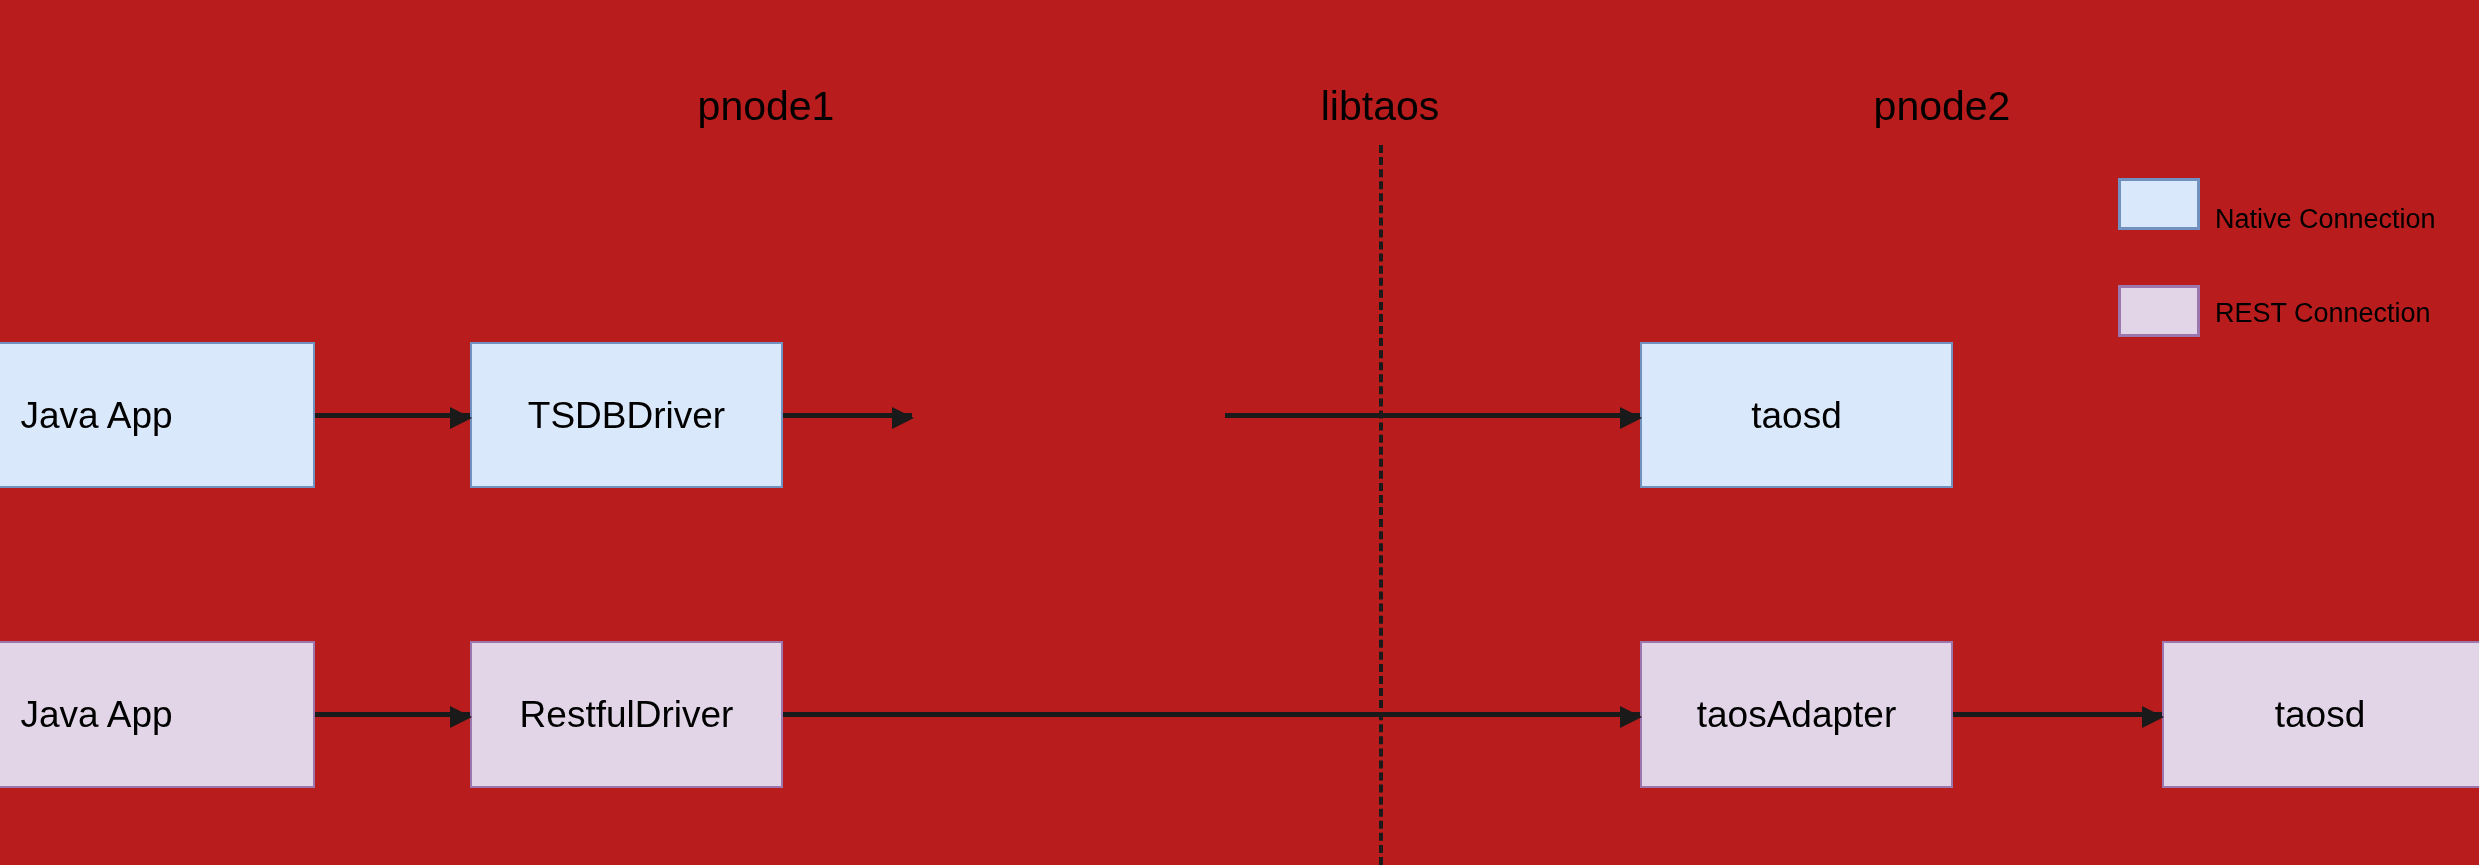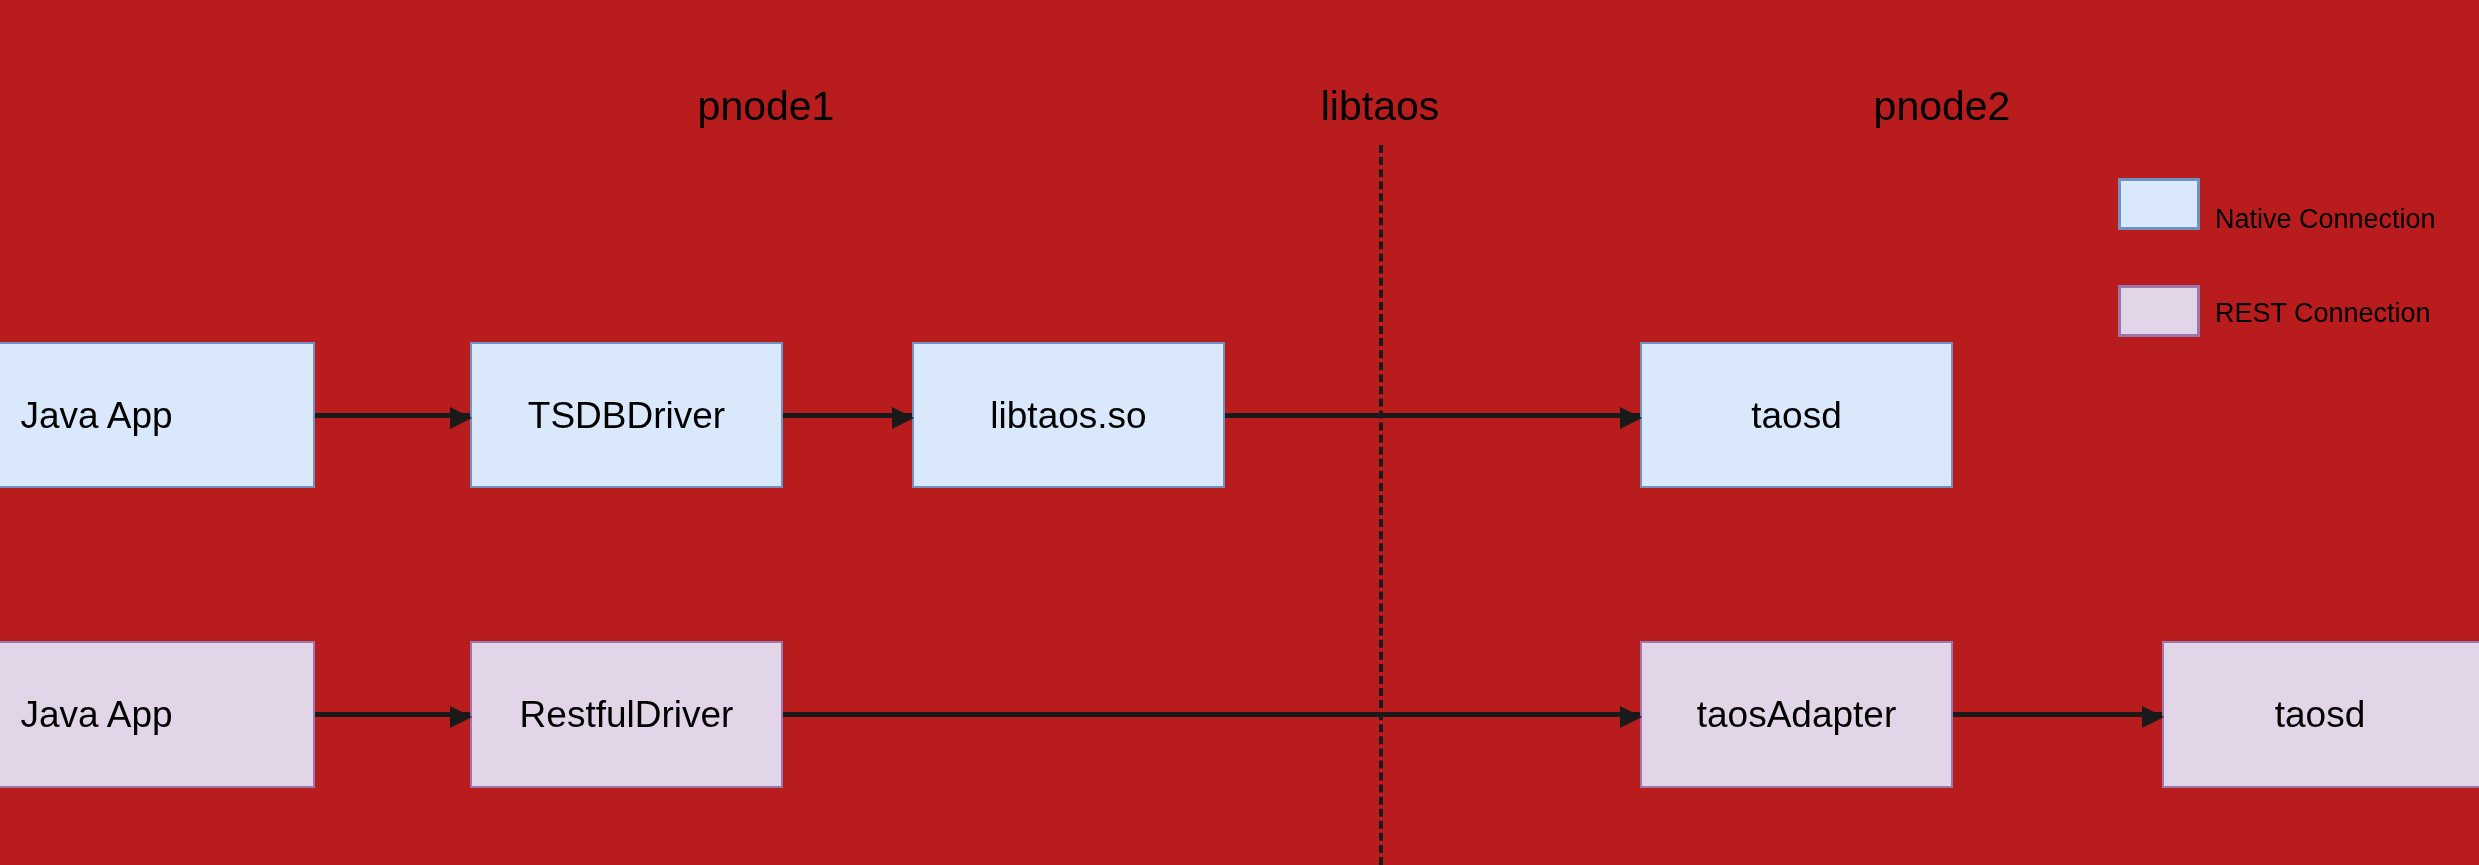--- a/index.html
+++ b/index.html
@@ -111,23 +111,20 @@
   <div class="zone-label" style="left:1942px; top:86px;">pnode2</div>
 
   <div class="divider"></div>
 
   <div class="node native" style="left:-122px; top:342px; width:437px; height:146px;">
     <span>Java App</span>
   </div>
   <div class="node native" style="left:470px; top:342px; width:313px; height:146px;">
     <span>TSDBDriver</span>
   </div>
-  <div class="node native" style="left:912px; top:342px; width:313px; height:146px;">
-    <span>libtaos.so</span>
-  </div>
   <div class="node native" style="left:1640px; top:342px; width:313px; height:146px;">
     <span>taosd</span>
   </div>
 
   <div class="arrow" style="left:315px; top:413px; width:155px;"></div>
   <div class="arrow" style="left:783px; top:413px; width:129px;"></div>
   <div class="arrow" style="left:1225px; top:413px; width:415px;"></div>
 
   <div class="node rest" style="left:-122px; top:641px; width:437px; height:147px;">
     <span>Java App</span>

